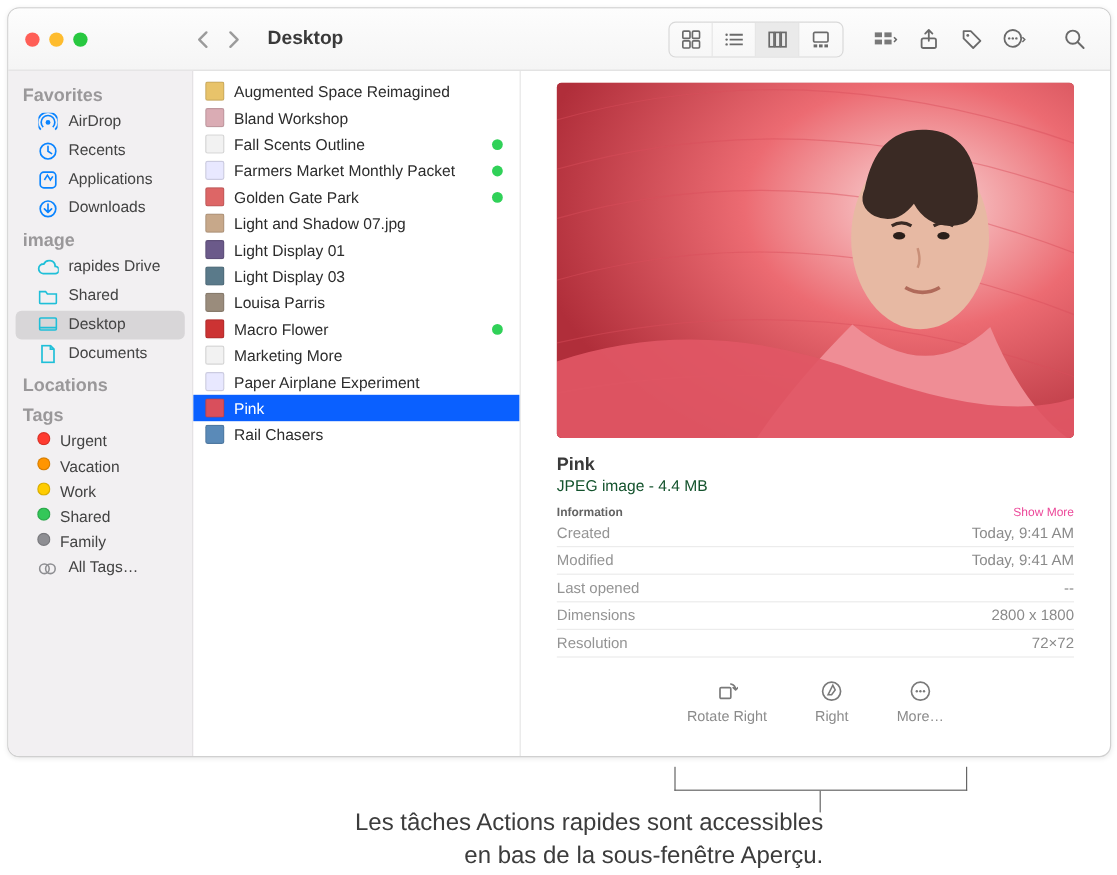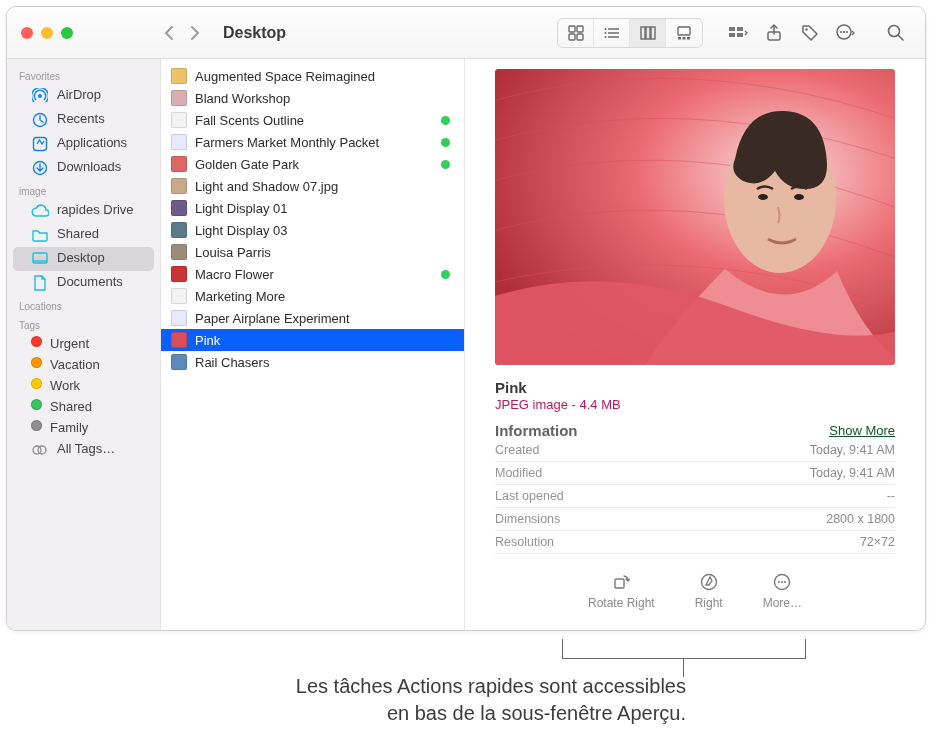--- a/index.html
+++ b/index.html
@@ -18,39 +18,39 @@
 .folder-title { font-weight: 600; font-size: 16px; color: #3a3a3a; margin-left: 10px; }
 .spacer { flex: 1; }
 .tbgroup { display: flex; align-items: center; gap: 0; margin-right: 14px; }
 .tbseg { display: flex; border: 1px solid #d9d9d9; border-radius: 6px; overflow: hidden; }
 .tbbtn { width: 36px; height: 28px; display: flex; align-items: center; justify-content: center; color: #6a6a6a; border-right: 1px solid #e6e6e6; }
 .tbbtn:last-child { border-right: none; }
 .tbbtn.active { background: #eaeaea; }
 .tbicon { width: 30px; height: 28px; display: flex; align-items: center; justify-content: center; color: #6a6a6a; margin-left: 6px; }
 .body { flex: 1; display: flex; min-height: 0; }
 .sidebar { width: 154px; background: #f2f0f2; border-right: 1px solid #e4e2e4; padding: 6px 0 6px 0; overflow-y: auto; font-size: 13px; }
-.shead { color: #9a989a; font-size: 10px; font-weight: 400; padding: 6px 12px 2px; }
+.shead { color: #9a989a; font-size: 15px; font-weight: 700; padding: 6px 12px 2px; }
 .sitem { display: flex; align-items: flex-start; gap: 8px; padding: 3px 12px 3px 18px; color: #434343; border-radius: 5px; margin: 0 6px; }
 .sitem.sel { background: #d8d6d8; }
 .sicon { width: 18px; height: 18px; display: flex; align-items: center; justify-content: center; color: #0a84ff; }
 .sicon.g { color: #8e8e92; }
 .tagdot { width: 11px; height: 11px; border-radius: 50%; border: 0.5px solid rgba(0,0,0,0.15); }
-.list { width: 304px; border-right: 1px solid #e7e7e7; overflow-y: auto; padding-top: 6px; }
+.list { width: 273px; border-right: 1px solid #e7e7e7; overflow-y: auto; padding-top: 6px; }
 .row { display: flex; align-items: center; gap: 8px; font-size: 13px; color: #2c2c2c; padding: 2px 10px 2px 10px; height: 22px; }
 .row .ricon { width: 16px; height: 16px; border-radius: 2px; flex-shrink: 0; }
 .row.sel { background: #0a60ff; color: #fff; }
 .tagind { width: 9px; height: 9px; border-radius: 50%; background: #30d158; margin-left: auto; margin-right: 4px; }
 .preview { flex: 1; padding: 10px 30px 0 30px; display: flex; flex-direction: column; }
 .thumb { width: 100%; height: 296px; border-radius: 4px; overflow: hidden; position: relative; background: #b8393f; }
 .thumb svg { width: 100%; height: 100%; display: block; }
 .pname { font-weight: 600; font-size: 15px; color: #3a3a3a; margin-top: 14px; }
-.pmeta { color: #be185d; font-size: 13px; margin-top: 1px; }
+.pmeta { color: #14532d; font-size: 13px; margin-top: 1px; }
 .infohdr { display: flex; align-items: center; margin-top: 10px; }
-.infohdr .t { font-weight: 600; font-size: 15px; color: #636363; }
-.infohdr .more { margin-left: auto; color: #14532d; font-size: 13px; text-decoration: underline; }
+.infohdr .t { font-weight: 600; font-size: 10px; color: #636363; }
+.infohdr .more { margin-left: auto; color: #ec4899; font-size: 10px; }
 .irow { display: flex; border-bottom: 1px solid #ececec; font-size: 12.5px; color: #949494; padding: 4px 0; }
 .irow .v { margin-left: auto; color: #8a8a8a; }
 .qactions { display: flex; justify-content: center; gap: 40px; margin-top: 18px; }
 .qa { display: flex; flex-direction: column; align-items: center; gap: 4px; color: #8b8b8b; font-size: 12px; }
 .qa .qic { width: 20px; height: 20px; display: flex; align-items: center; justify-content: center; color: #7a7a7a; }
 .caption-area { position: relative; margin: 8px 6px 0 6px; height: 92px; }
 .bracket { position: absolute; left: 556px; top: 0; width: 244px; height: 20px; border: 1px solid #666; border-top: none; }
 .stem { position: absolute; left: 677px; top: 20px; width: 1px; height: 18px; background: #666; }
 .ctext { position: absolute; top: 34px; width: 640px; left: 40px; text-align: right; font-size: 20px; color: #3c3c3c; line-height: 1.35; }
 svg { display: block; }

